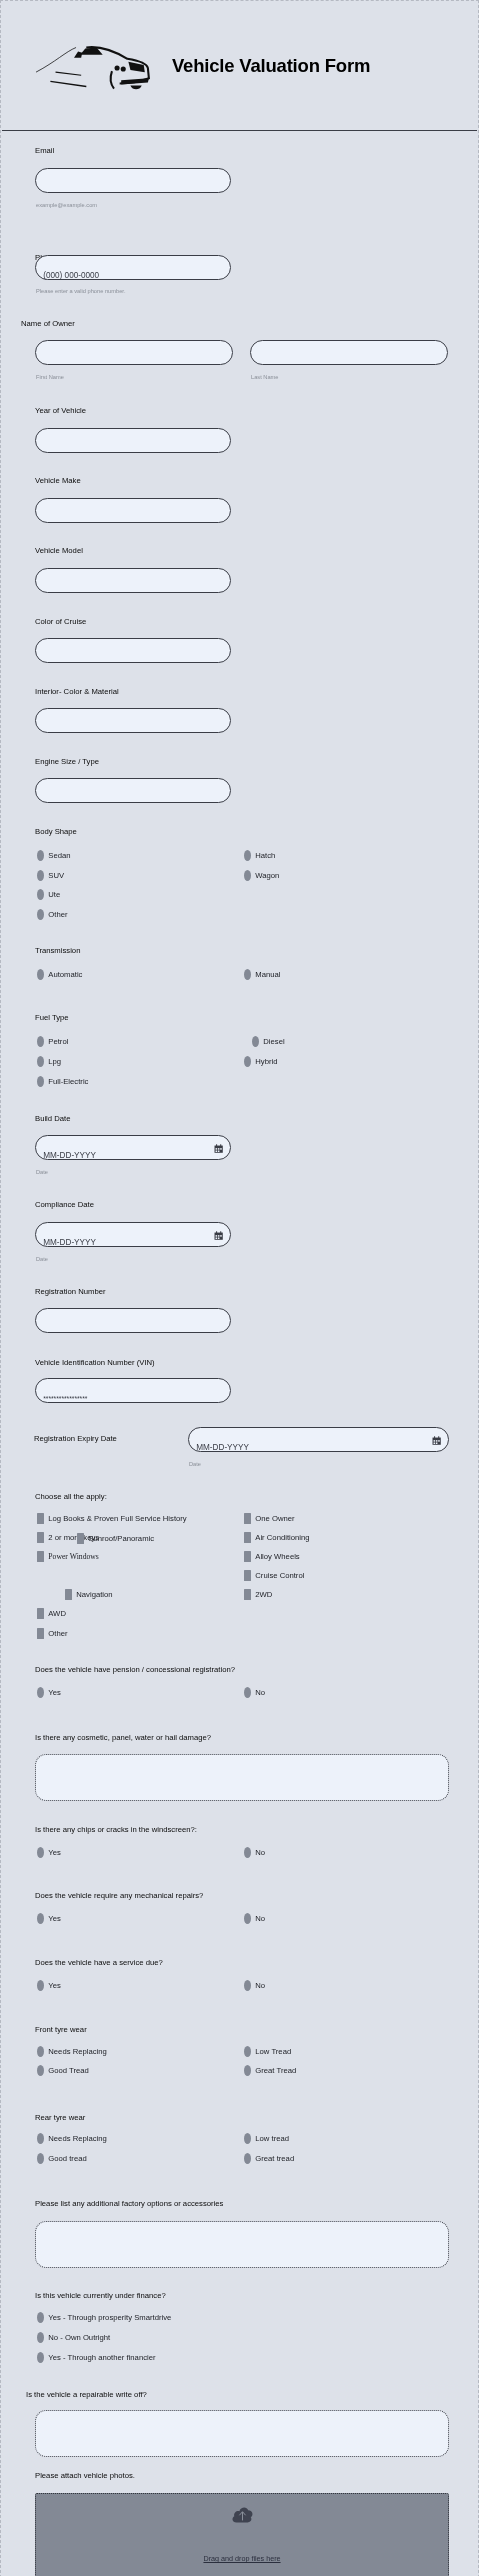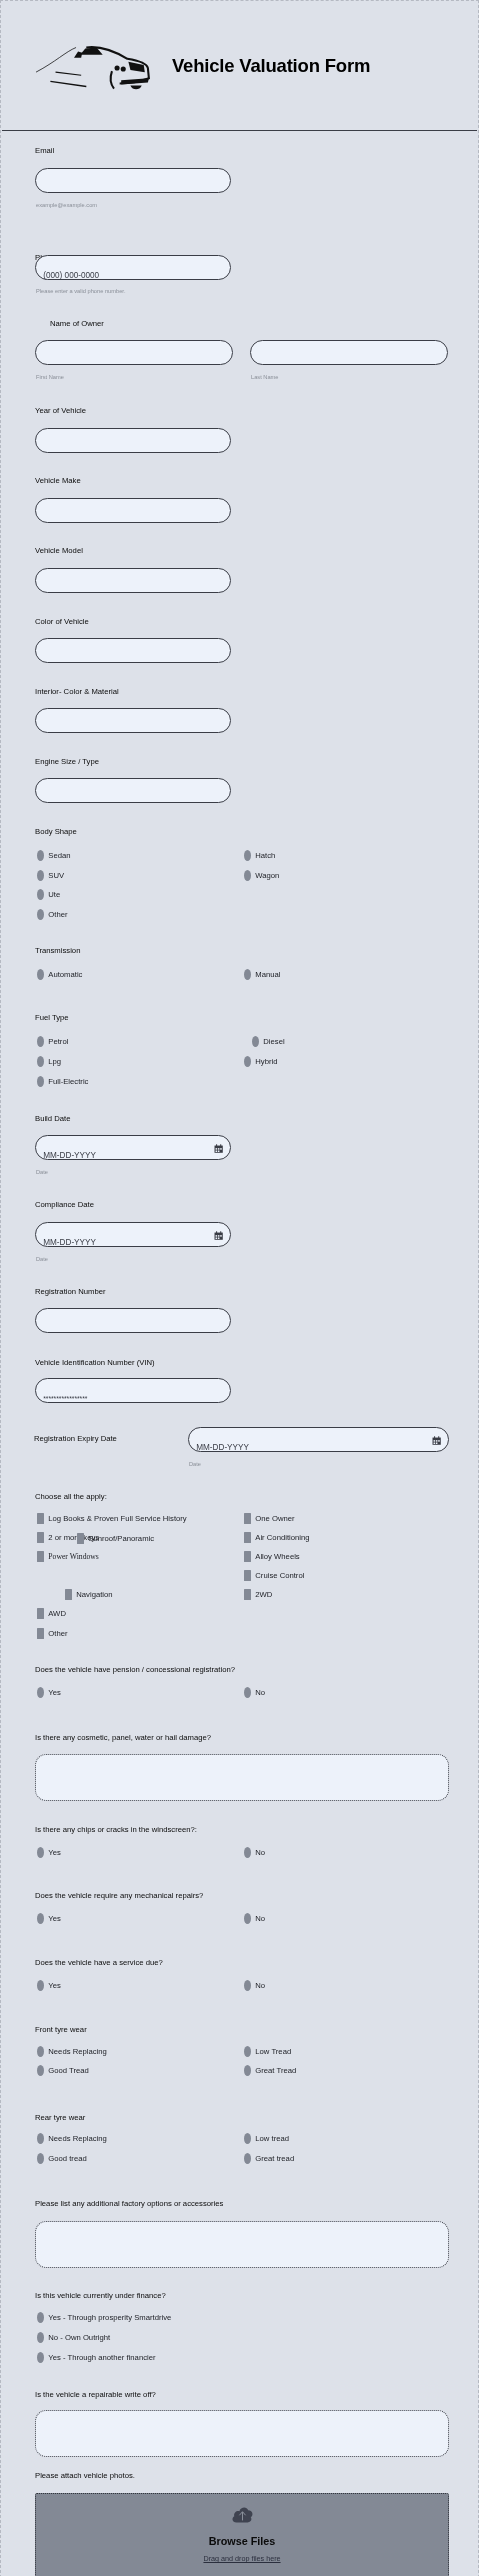--- a/index.html
+++ b/index.html
@@ -51,36 +51,36 @@
 <div class="abs label" style="left:35px;top:146px;">Email</div>
 <div class="input" style="left:35px;top:168px;width:196px;"></div>
 <div class="abs helper" style="left:36px;top:202px;">example@example.com</div>
 
 <div class="abs label" style="left:35px;top:233px;margin-top:20px;">Phone Number</div>
 <div class="input" style="left:35px;top:255px;width:196px;">
     <span class="ph">(000) 000-0000</span>
   </div>
 <div class="abs helper" style="left:36px;top:288px;">Please enter a valid phone number.</div>
 
-<div class="abs label" style="left:50px;top:319px;text-align:right;">Name of Owner</div>
+<div class="abs label" style="left:21px;top:319px;text-align:right;">Name of Owner</div>
 <div class="input" style="left:35px;top:340px;width:198px;"></div>
 <div class="input" style="left:250px;top:340px;width:198px;"></div>
 <div class="abs helper" style="left:36px;top:374px;">First Name</div>
 <div class="abs helper" style="left:251px;top:374px;">Last Name</div>
 
 <div class="abs label" style="left:35px;top:406px;">Year of Vehicle</div>
 <div class="input" style="left:35px;top:428px;width:196px;"></div>
 
 <div class="abs label" style="left:35px;top:476px;">Vehicle Make</div>
 <div class="input" style="left:35px;top:498px;width:196px;"></div>
 
 <div class="abs label" style="left:35px;top:546px;">Vehicle Model</div>
 <div class="input" style="left:35px;top:568px;width:196px;"></div>
 
-<div class="abs label" style="left:35px;top:617px;">Color of Vehicle</div>
+<div class="abs label" style="left:35px;top:617px;">Color of Cruise</div>
 <div class="input" style="left:35px;top:638px;width:196px;"></div>
 
 <div class="abs label" style="left:35px;top:687px;">Interior- Color &amp; Material</div>
 <div class="input" style="left:35px;top:708px;width:196px;"></div>
 
 <div class="abs label" style="left:35px;top:757px;">Engine Size / Type</div>
 <div class="input" style="left:35px;top:778px;width:196px;"></div>
 
 <div class="abs label" style="left:35px;top:827px;">Body Shape</div>
 <div class="opt" style="left:37px;top:850px;">
@@ -335,25 +335,24 @@
   </div>
 <div class="opt" style="left:37px;top:2332px;">
     <span class="radio"></span>
     <span class="txt">No - Own Outright</span>
   </div>
 <div class="opt" style="left:37px;top:2352px;">
     <span class="radio"></span>
     <span class="txt">Yes - Through another financier</span>
   </div>
 
-<div class="abs label" style="left:35px;top:2390px;">Is the vehicle a repairable write off?</div>
+<div class="abs label" style="left:26px;top:2390px;">Is the vehicle a repairable write off?</div>
 <div class="textarea" style="left:35px;top:2410px;width:414px;"></div>
 
 <div class="abs label" style="left:35px;top:2471px;">Please attach vehicle photos.</div>
 <div class="upload">
   <svg class="icon" viewBox="0 0 44 36">
     <path d="M10 34 C2 34, 0 26, 6 22 C4 14, 12 10, 16 12 C18 4, 30 2, 33 10 C42 10, 44 20, 38 24 C42 30, 36 34, 32 34 Z" fill="#3f4350"></path>
     <path d="M22 30 L22 14 M16 20 L22 13 L28 20" stroke="#9aa0ab" stroke-width="1.6" fill="none"></path>
   </svg>
-  <div class="t1">Browse Files</div>
   <div class="t2">Drag and drop files here</div>
 </div>
 
 
 </body></html>

